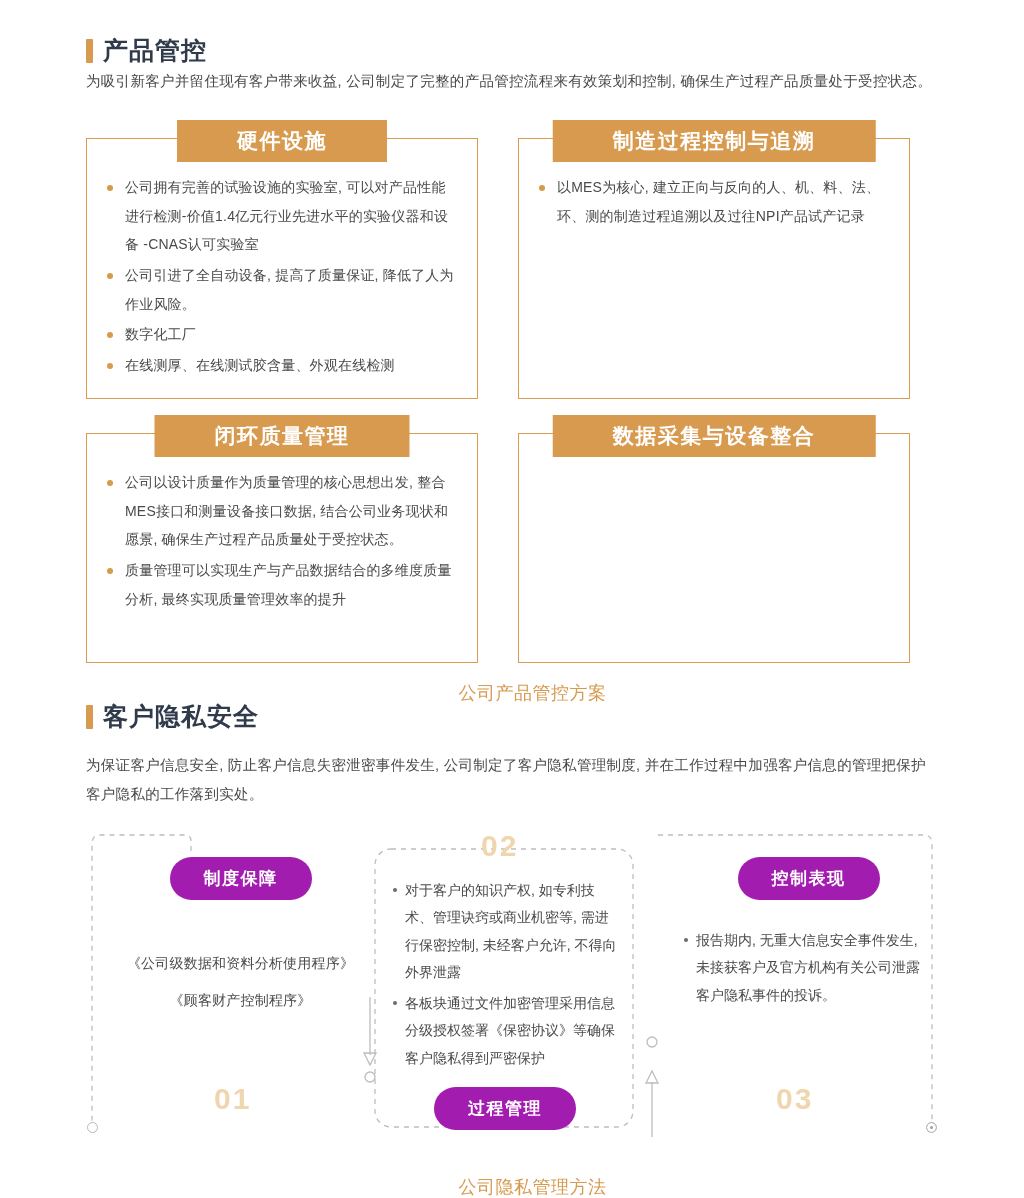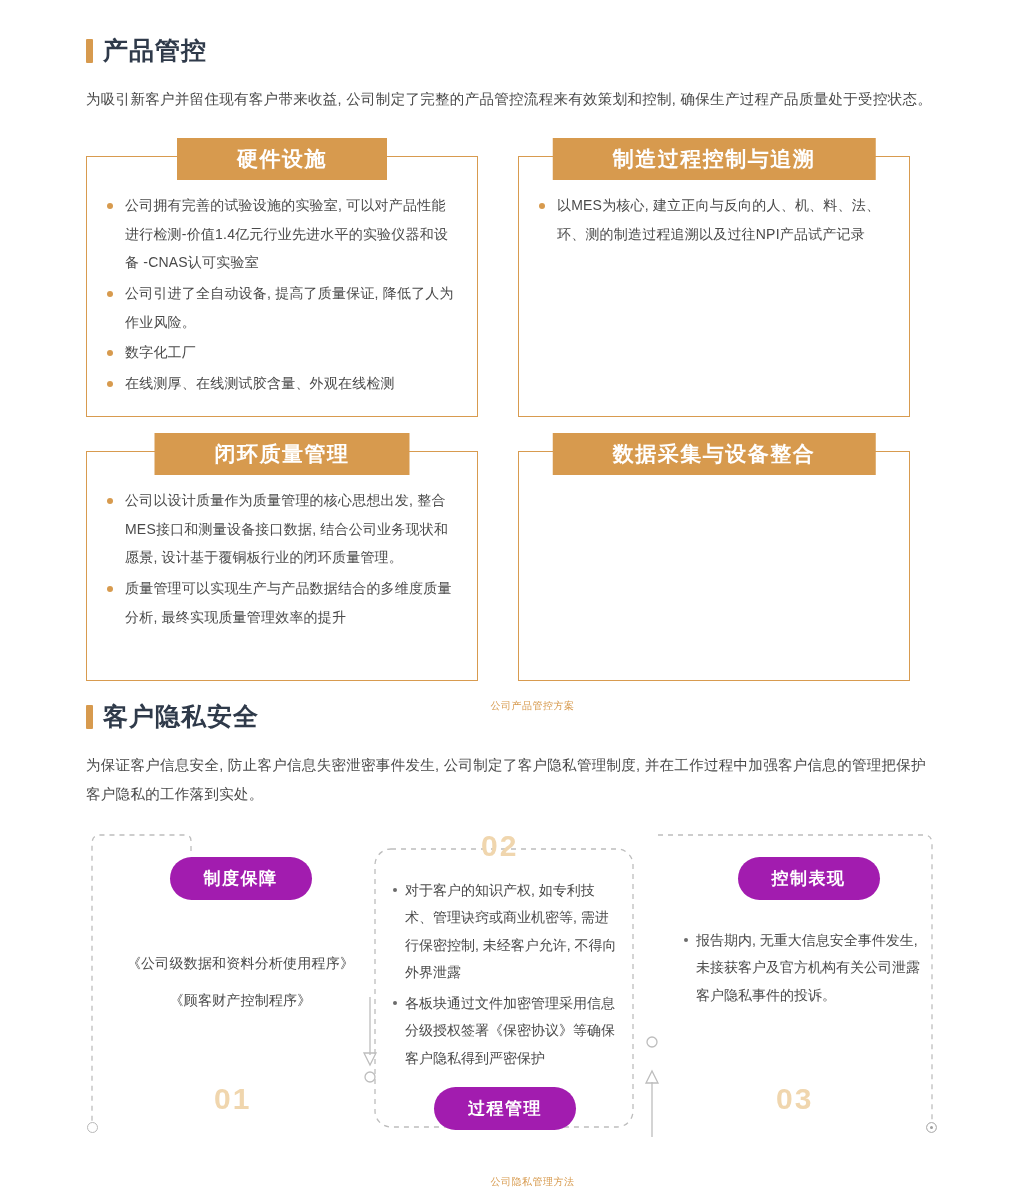--- a/index.html
+++ b/index.html
@@ -89,21 +89,21 @@
     top: 12px;
     width: 6px;
     height: 6px;
     border-radius: 50%;
     background: #d79a4e;
   }
 
   .caption {
     text-align: center;
     color: #d79a4e;
-    font-size: 10px;
+    font-size: 18px;
     letter-spacing: 0.5px;
     padding-left: 41px;
   }
 
   
   .privacy-diagram {
     position: relative;
     height: 330px;
   }
   .pill {
@@ -164,21 +164,21 @@
 
 <div class="page">
 
   <div style="position:absolute; left:86px; top:34px; width:852px;">
 
     <div class="section-heading">
       <span class="bar"></span>
       <span>产品管控</span>
     </div>
 
-    <div class="intro-text" style="margin-top:18px;">为吸引新客户并留住现有客户带来收益, 公司制定了完整的产品管控流程来有效策划和控制, 确保生产过程产品质量处于受控状态。</div>
+    <div class="intro-text" style="">为吸引新客户并留住现有客户带来收益, 公司制定了完整的产品管控流程来有效策划和控制, 确保生产过程产品质量处于受控状态。</div>
 
     <div class="cards" style="margin-top:42px;">
 
       <div class="card">
         <div class="card-title">硬件设施</div>
         <ul>
           <li>公司拥有完善的试验设施的实验室, 可以对产品性能进行检测-价值1.4亿元行业先进水平的实验仪器和设备 -CNAS认可实验室</li>
           <li>公司引进了全自动设备, 提高了质量保证, 降低了人为作业风险。</li>
           <li>数字化工厂</li>
           <li>在线测厚、在线测试胶含量、外观在线检测</li>
@@ -188,21 +188,21 @@
       <div class="card">
         <div class="card-title">制造过程控制与追溯</div>
         <ul>
           <li>以MES为核心, 建立正向与反向的人、机、料、法、环、测的制造过程追溯以及过往NPI产品试产记录</li>
         </ul>
       </div>
 
       <div class="card tall">
         <div class="card-title">闭环质量管理</div>
         <ul>
-          <li>公司以设计质量作为质量管理的核心思想出发, 整合MES接口和测量设备接口数据, 结合公司业务现状和愿景, 设计基于覆铜板行业的闭环质量管理。</li>
+          <li>公司以设计质量作为质量管理的核心思想出发, 整合MES接口和测量设备接口数据, 结合公司业务现状和愿景, 确保生产过程产品质量处于受控状态。</li>
           <li>质量管理可以实现生产与产品数据结合的多维度质量分析, 最终实现质量管理效率的提升</li>
         </ul>
       </div>
 
       <div class="card tall">
         <div class="card-title">数据采集与设备整合</div>
       </div>
 
     </div>
 

